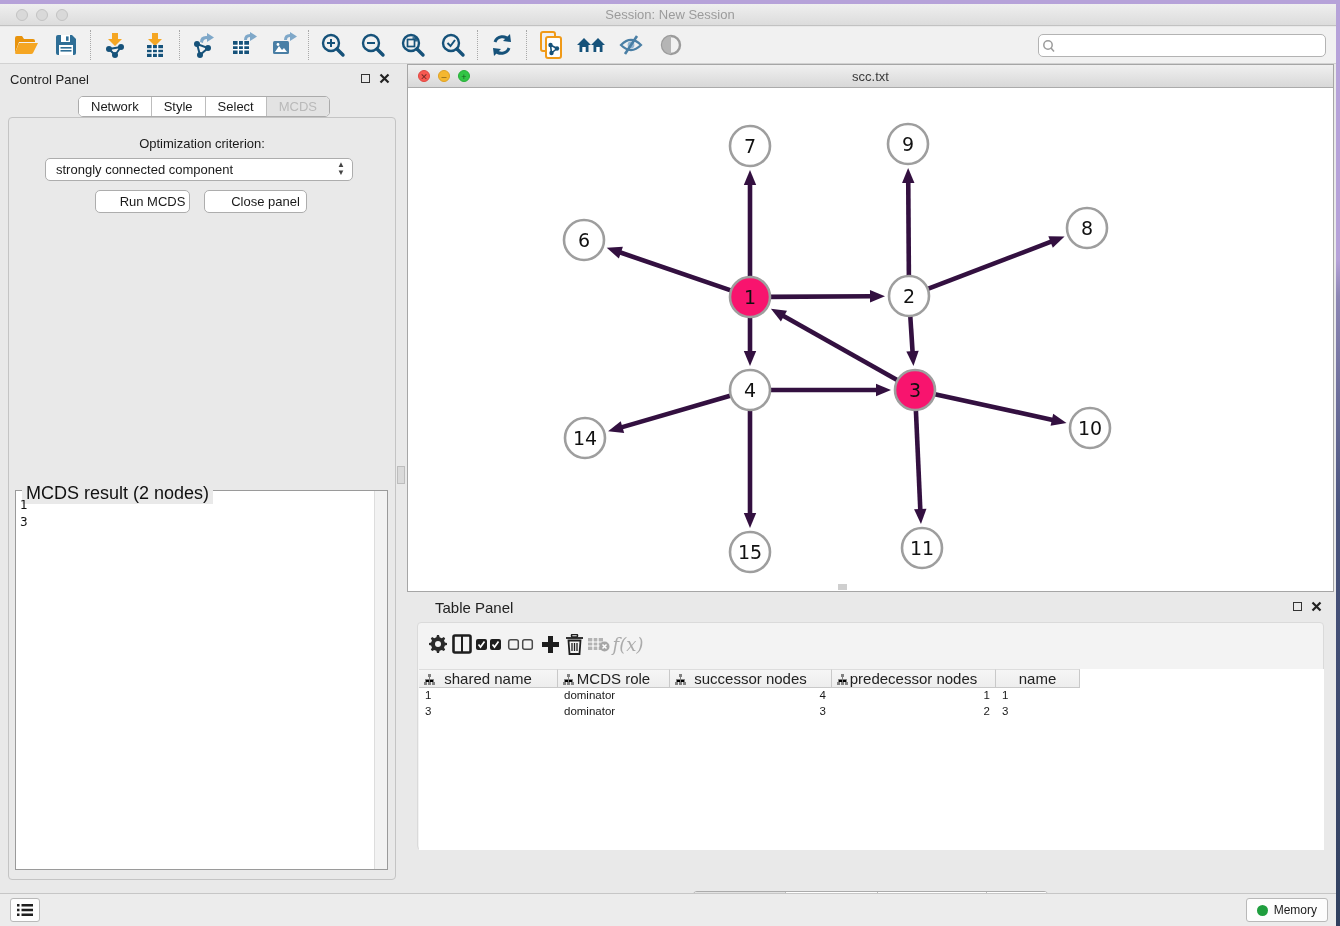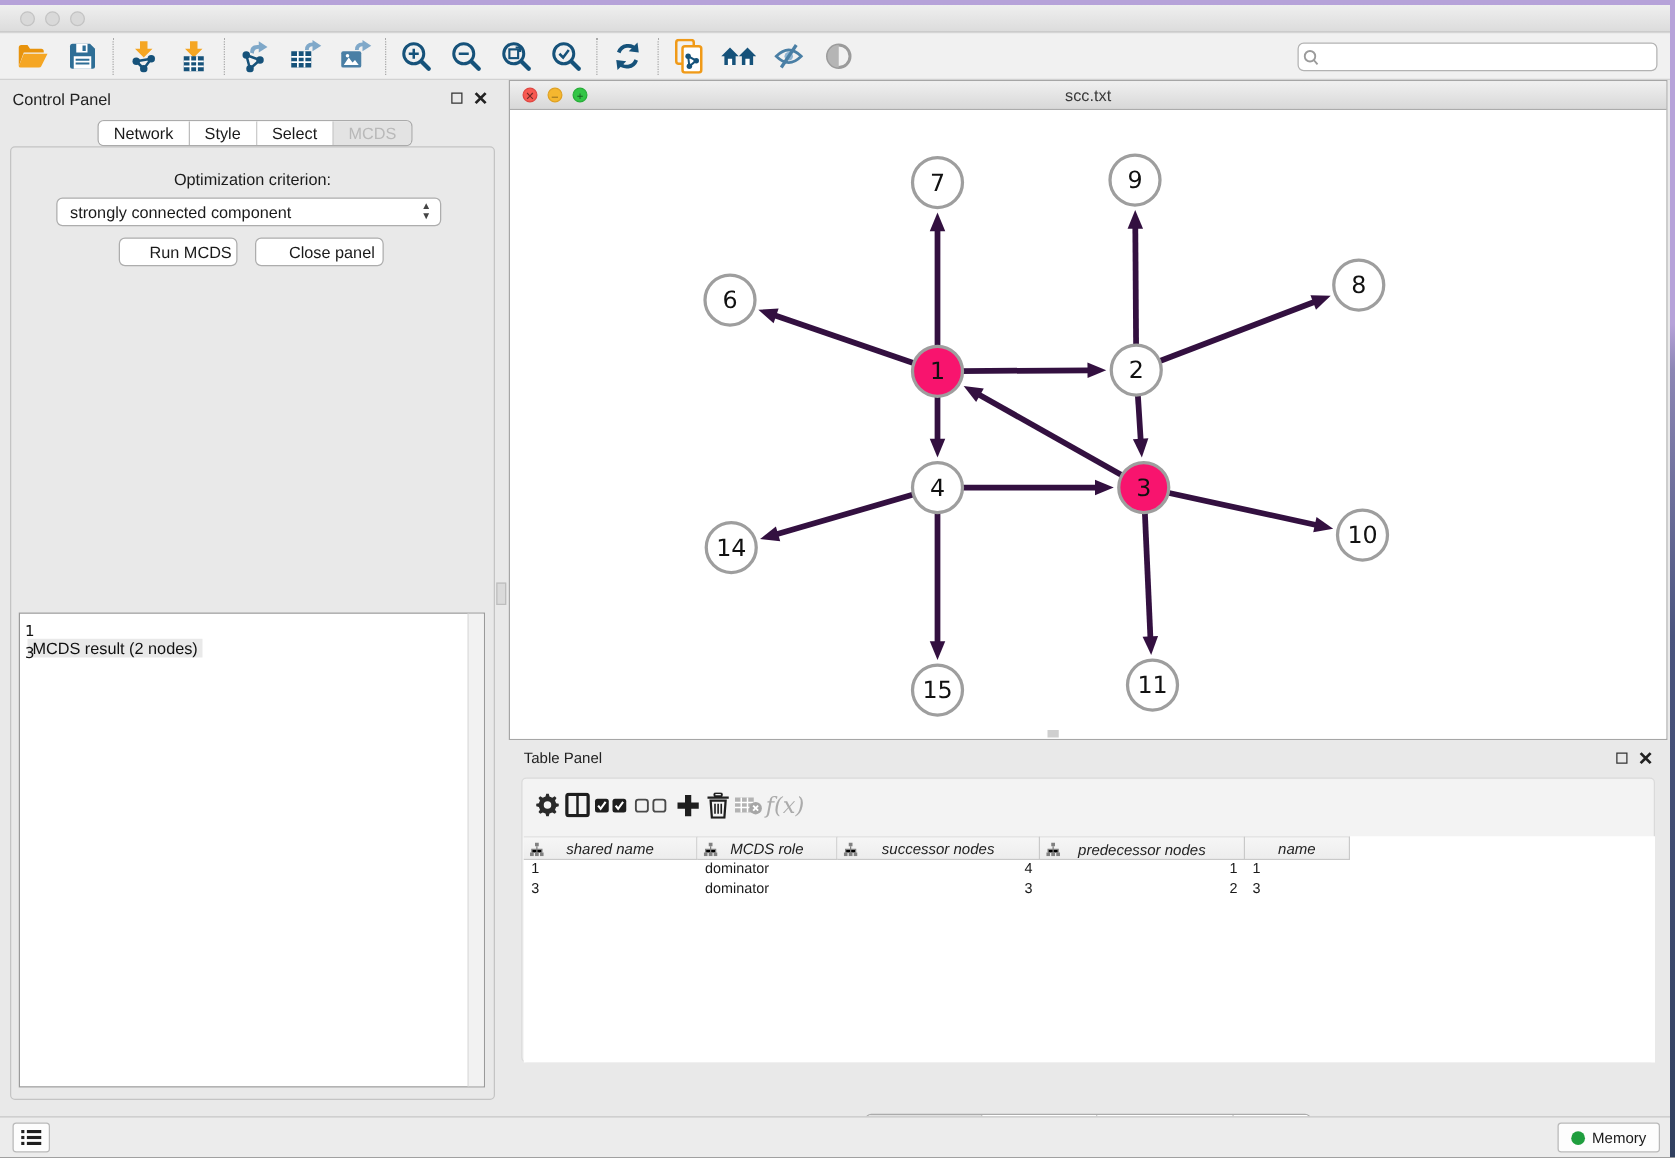--- a/index.html
+++ b/index.html
@@ -47,52 +47,52 @@
     padding-left:10px; }
   #criterion .stepper { position:absolute; right:7px; top:2px; font-size:8px; line-height:8px;
     color:#444; text-align:center; }
   .cp-btn { position:absolute; top:72px; height:23px; background:#fff; border:1px solid #ADADAD;
     border-radius:5px; font-size:13px; text-align:center; line-height:21px;padding-left:20px; }
   #run-btn { left:86px; width:95px; }
   #close-btn { left:195px; width:103px; }
   #mcds-result { position:absolute; left:6px; top:372px; width:373px; height:380px;
     border:1px solid #9a9a9a; background:#fff; }
   #mcds-legend { position:absolute; left:6px; top:-8px; background:#E9E9E9; padding:0 4px;
-    font-size:13px; color:#111;margin-top:28px; }
+    font-size:18px; color:#111; }
   #mcds-list { position:absolute; left:4px; top:6px; font-size:12px; line-height:17px;
     font-family:"DejaVu Sans", sans-serif; color:#111; white-space:pre-line; }
   #mcds-scroll { position:absolute; right:0; top:0; width:13px; height:100%;
     background:#F2F2F2; border-left:1px solid #DDD; }
   
   #splitter-handle { position:absolute; left:397px; top:466px; width:8px; height:18px;
     background:#DADADA; border:1px solid #BDBDBD; }
   
   #net-window { position:absolute; left:407px; top:64px; width:927px; height:528px;
     background:#fff; border:1px solid #A6A6A6; }
   #net-titlebar { position:absolute; left:0; top:0; width:100%; height:23px;
     background:linear-gradient(#F0F0F0,#D8D8D8); border-bottom:1px solid #ABABAB; }
   .nt-light { position:absolute; top:5px; width:12px; height:12px; border-radius:50%;
     font-size:9px; line-height:12px; text-align:center; color:rgba(0,0,0,.55); }
   #net-title { position:absolute; top:4px; width:100%; text-align:center; font-size:13px; color:#3a3a3a; }
   #net-canvas { position:absolute; left:0; top:23px; width:925px; height:503px; background:#fff; }
   #net-hthumb { position:absolute; left:430px; bottom:1px; width:9px; height:6px; background:#CFCFCF; }
   
   #table-panel { position:absolute; left:407px; top:592px; width:927px; height:300px; }
-  #tp-header { position:absolute; left:12px; top:7px; font-size:12px; color:#222; }
+  #tp-header { position:absolute; left:28px; top:7px; font-size:15px; color:#222; }
   #tp-btns { right:12px; top:9px; }
   #tp-body { position:absolute; left:10px; top:30px; width:907px; height:228px;
     background:#F3F3F3; border:1px solid #DADADA; border-radius:4px; }
   #tp-toolbar { position:absolute; left:8px; top:6px; height:30px; display:flex; align-items:center; }
   .tpi { display:flex; align-items:center; justify-content:center; width:24px; height:24px; }
   #fx-label { font-size:18px; font-family:"DejaVu Serif", serif; font-style:italic; color:#ABABAB; }
   #tp-table { position:absolute; left:1px; top:46px; width:905px; height:181px; background:#fff; }
   #tp-colhead { display:flex; height:19px; }
   .th { background:linear-gradient(#F6F6F6,#EDEDED); border-right:1px solid #C9C9C9;
-    border-bottom:1px solid #C9C9C9; border-top:1px solid #DDD; font-size:12px; color:#222;
-    display:flex; align-items:center; justify-content:center; gap:5px; position:relative;font-style:italic; }
+    border-bottom:1px solid #C9C9C9; border-top:1px solid #DDD; font-size:15px; color:#222;
+    display:flex; align-items:center; justify-content:center; gap:5px; position:relative; }
   .th .tree { position:absolute; left:5px; top:4px; }
   .tr { display:flex; height:16px; font-size:11.5px; }
   .td { padding:1px 6px 0 6px; overflow:hidden; white-space:nowrap; }
   .c0 { width:139px; } .c1 { width:112px; } .c2 { width:162px; } .c3 { width:164px;align-items:flex-end; } .c4 { width:84px; }
   .ra { text-align:right; } .la { text-align:left; }
   #tp-tabs { position:absolute; left:0; top:268px; width:100%; display:flex; justify-content:center; }
   #tp-tabs-inner { display:flex; border:1px solid #ABABAB; border-radius:5px; overflow:hidden;
     background:#fff; height:22px; }
   .tp-tab { padding:3px 13px 0 13px; font-size:13px; background:#fff; border-right:1px solid #BDBDBD; }
   .tp-tab:last-child { border-right:none; }
@@ -111,20 +111,21 @@
 </head>
 <body>
 
 <div id="screen">
   <div id="wall-top"></div>
 
   <div id="titlebar">
     <div class="traffic" style="left:16px"></div>
     <div class="traffic" style="left:36px"></div>
     <div class="traffic" style="left:56px"></div>
+    <div id="app-title">Session: New Session</div>
   </div>
 
   <div id="toolbar">
     <div style="width:6px"></div>
     <div class="tb">
       <svg width="26" height="22" viewBox="0 0 26 22">
           <path d="M2 19 L2 4 Q2 2 4 2 L9 2 L11 5 L20 5 Q22 5 22 7 L22 8 L6 8 Z" fill="#E8930C"></path>
           <path d="M2 19 L6 9 L25 9 L20 19 Q19.6 20 18 20 L3.5 20 Q2 20 2 19 Z" fill="#F5A623"></path>
         </svg>
     </div>

